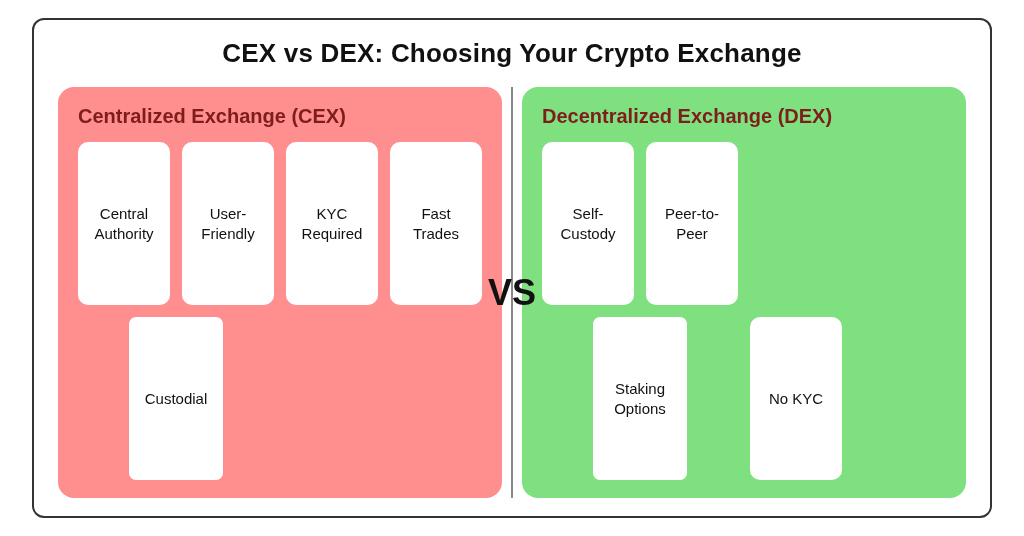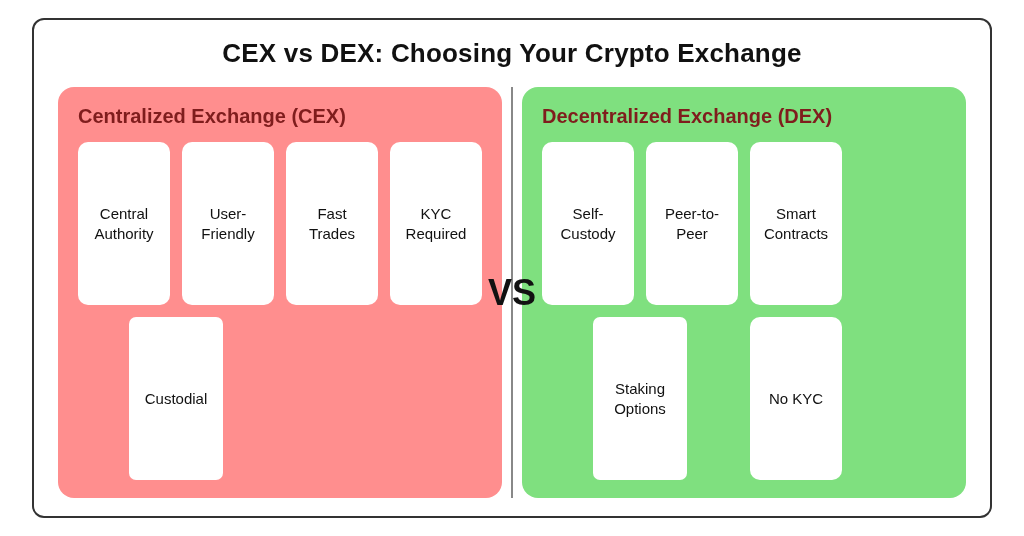--- a/index.html
+++ b/index.html
@@ -138,30 +138,29 @@
 
   <div class="panels-row">
     <div class="divider-line"></div>
     <div class="vs-divider">VS</div>
 
     <div class="panel panel-cex">
       <div class="panel-title">Centralized Exchange (CEX)</div>
       <div class="cards-grid">
         <div class="card">Central Authority</div>
         <div class="card">User-Friendly</div>
+        <div class="card">KYC Required</div>
         <div class="card">Fast Trades</div>
-        <div class="card">KYC Required</div>
         <div class="card card-center">Custodial</div>
       </div>
     </div>
 
     <div class="panel panel-dex">
       <div class="panel-title">Decentralized Exchange (DEX)</div>
       <div class="cards-grid">
         <div class="card">Self-Custody</div>
         <div class="card">Peer-to-Peer</div>
-        <div class="card">Smart Contracts</div>
         <div class="card card-center">Staking Options</div>
         <div class="card">No KYC</div>
       </div>
     </div>
   </div>
 </div>
 
 </body></html>

